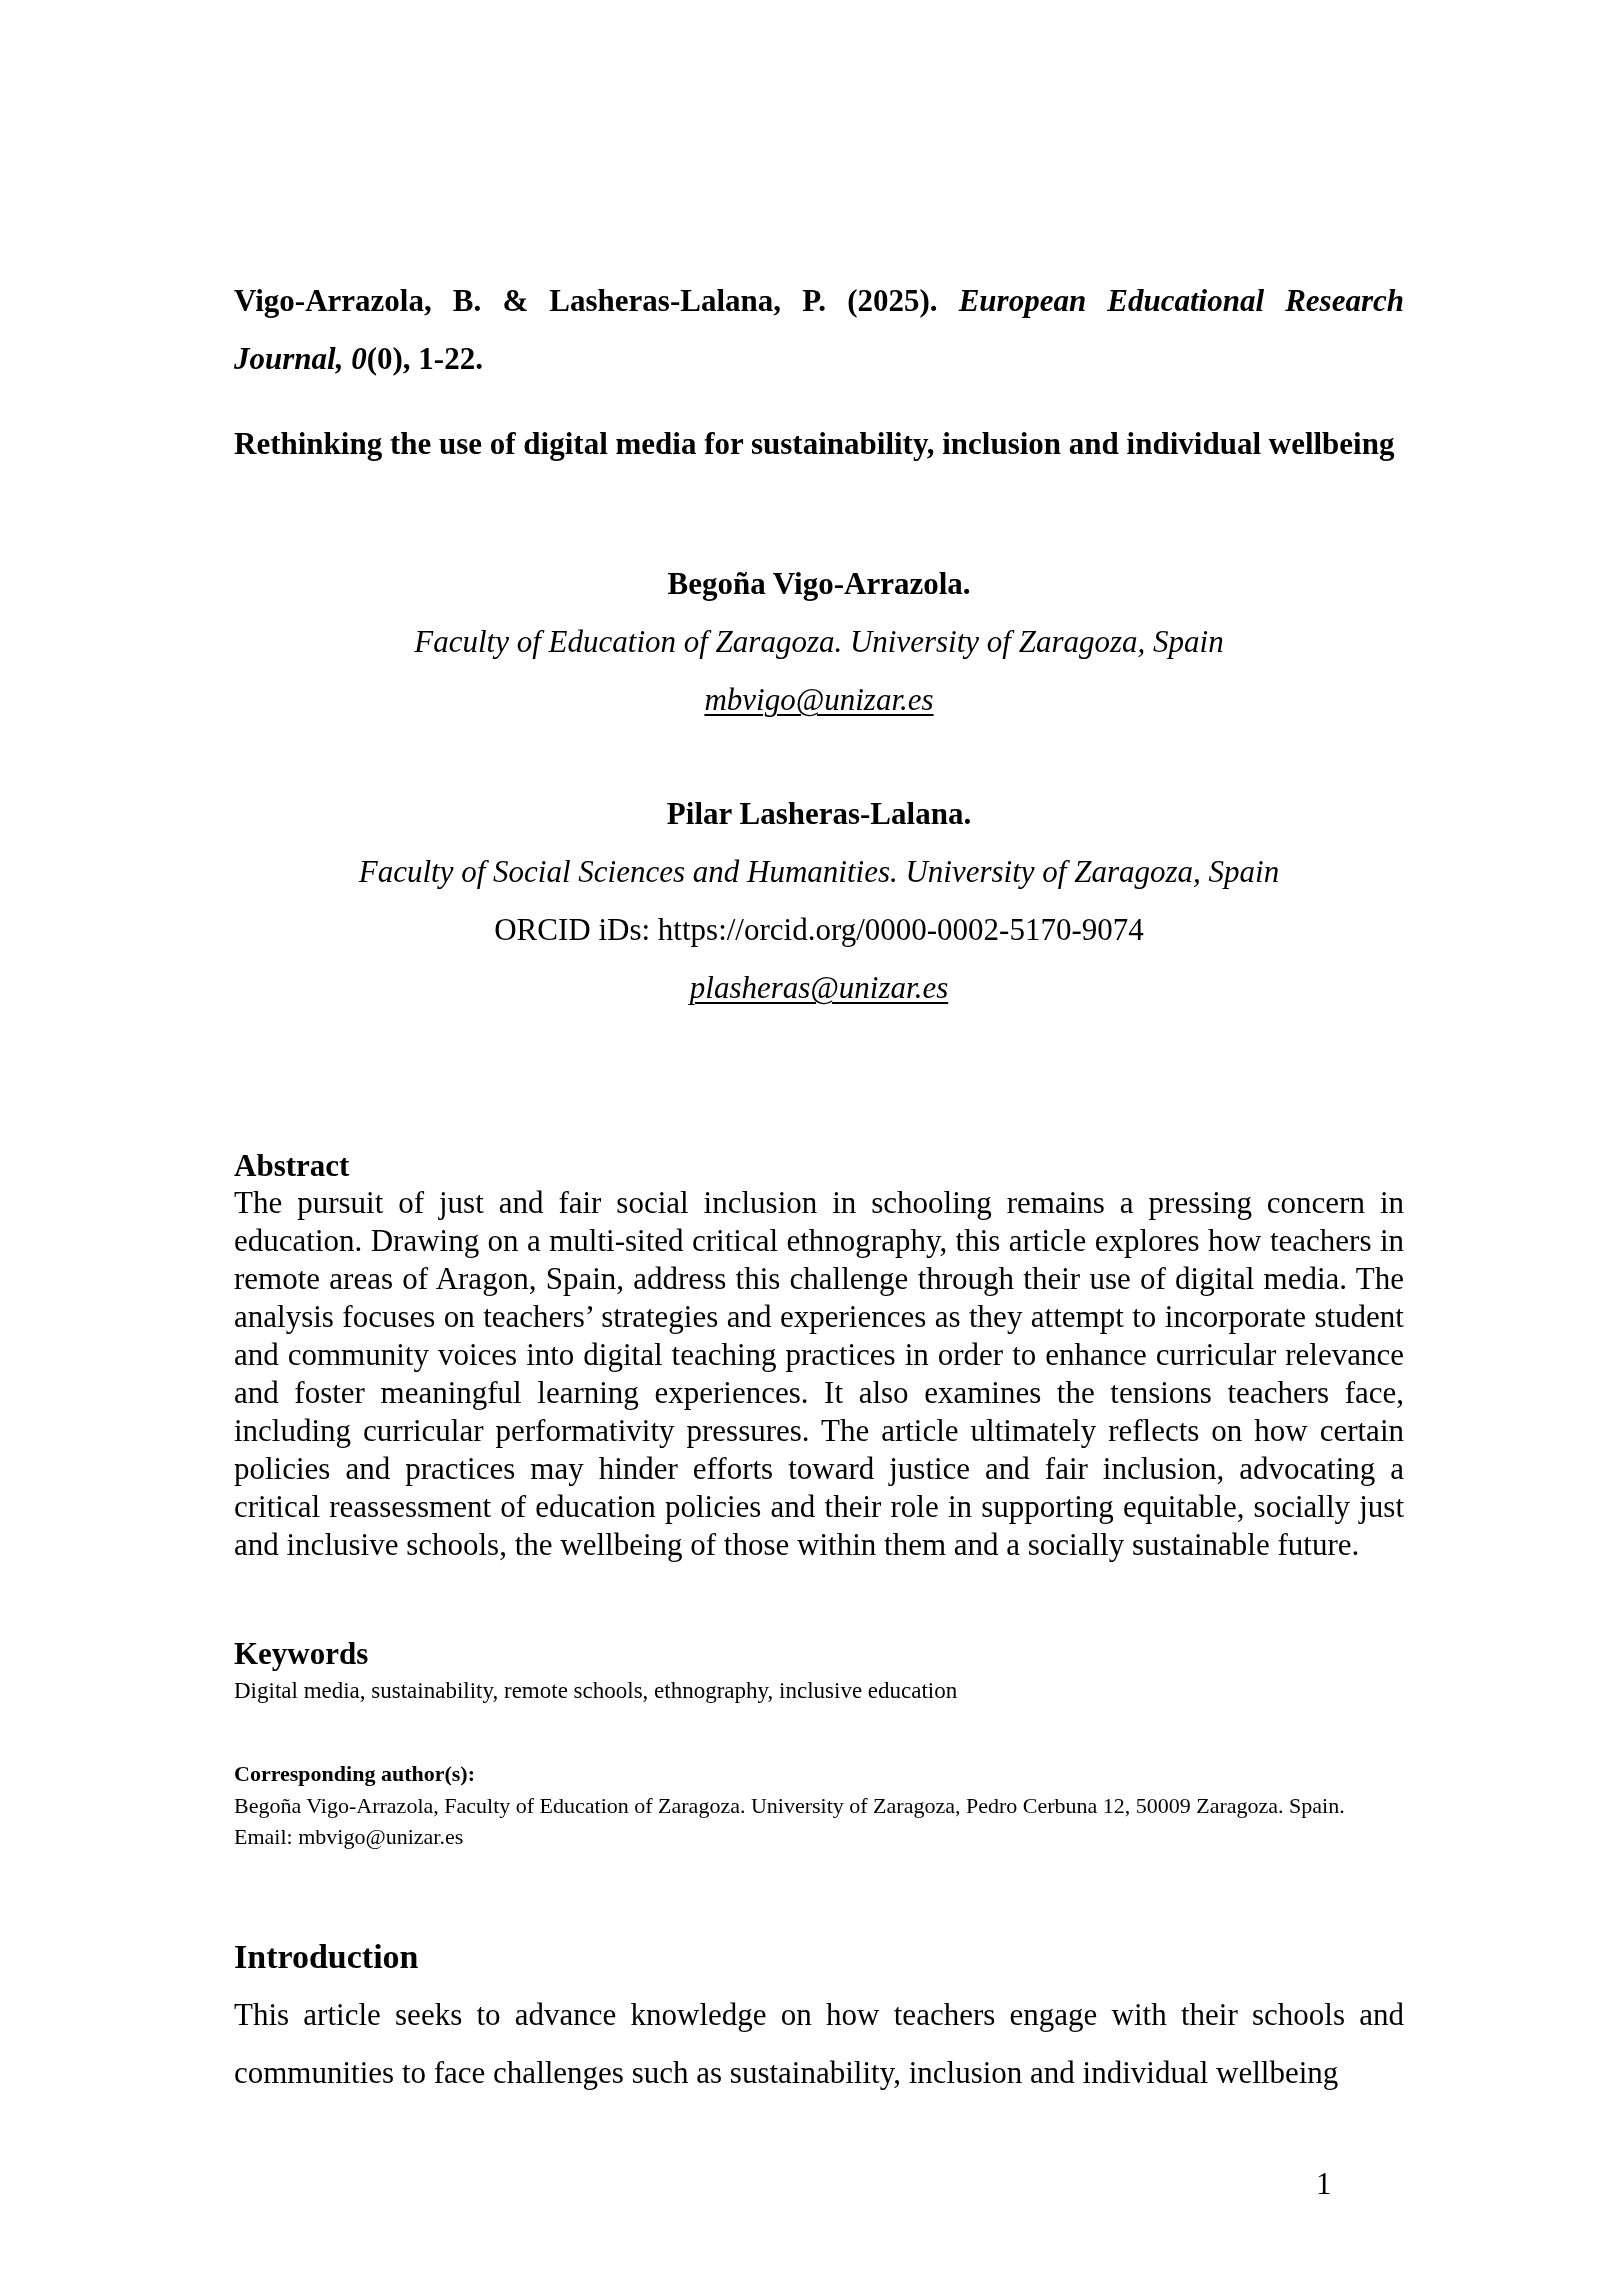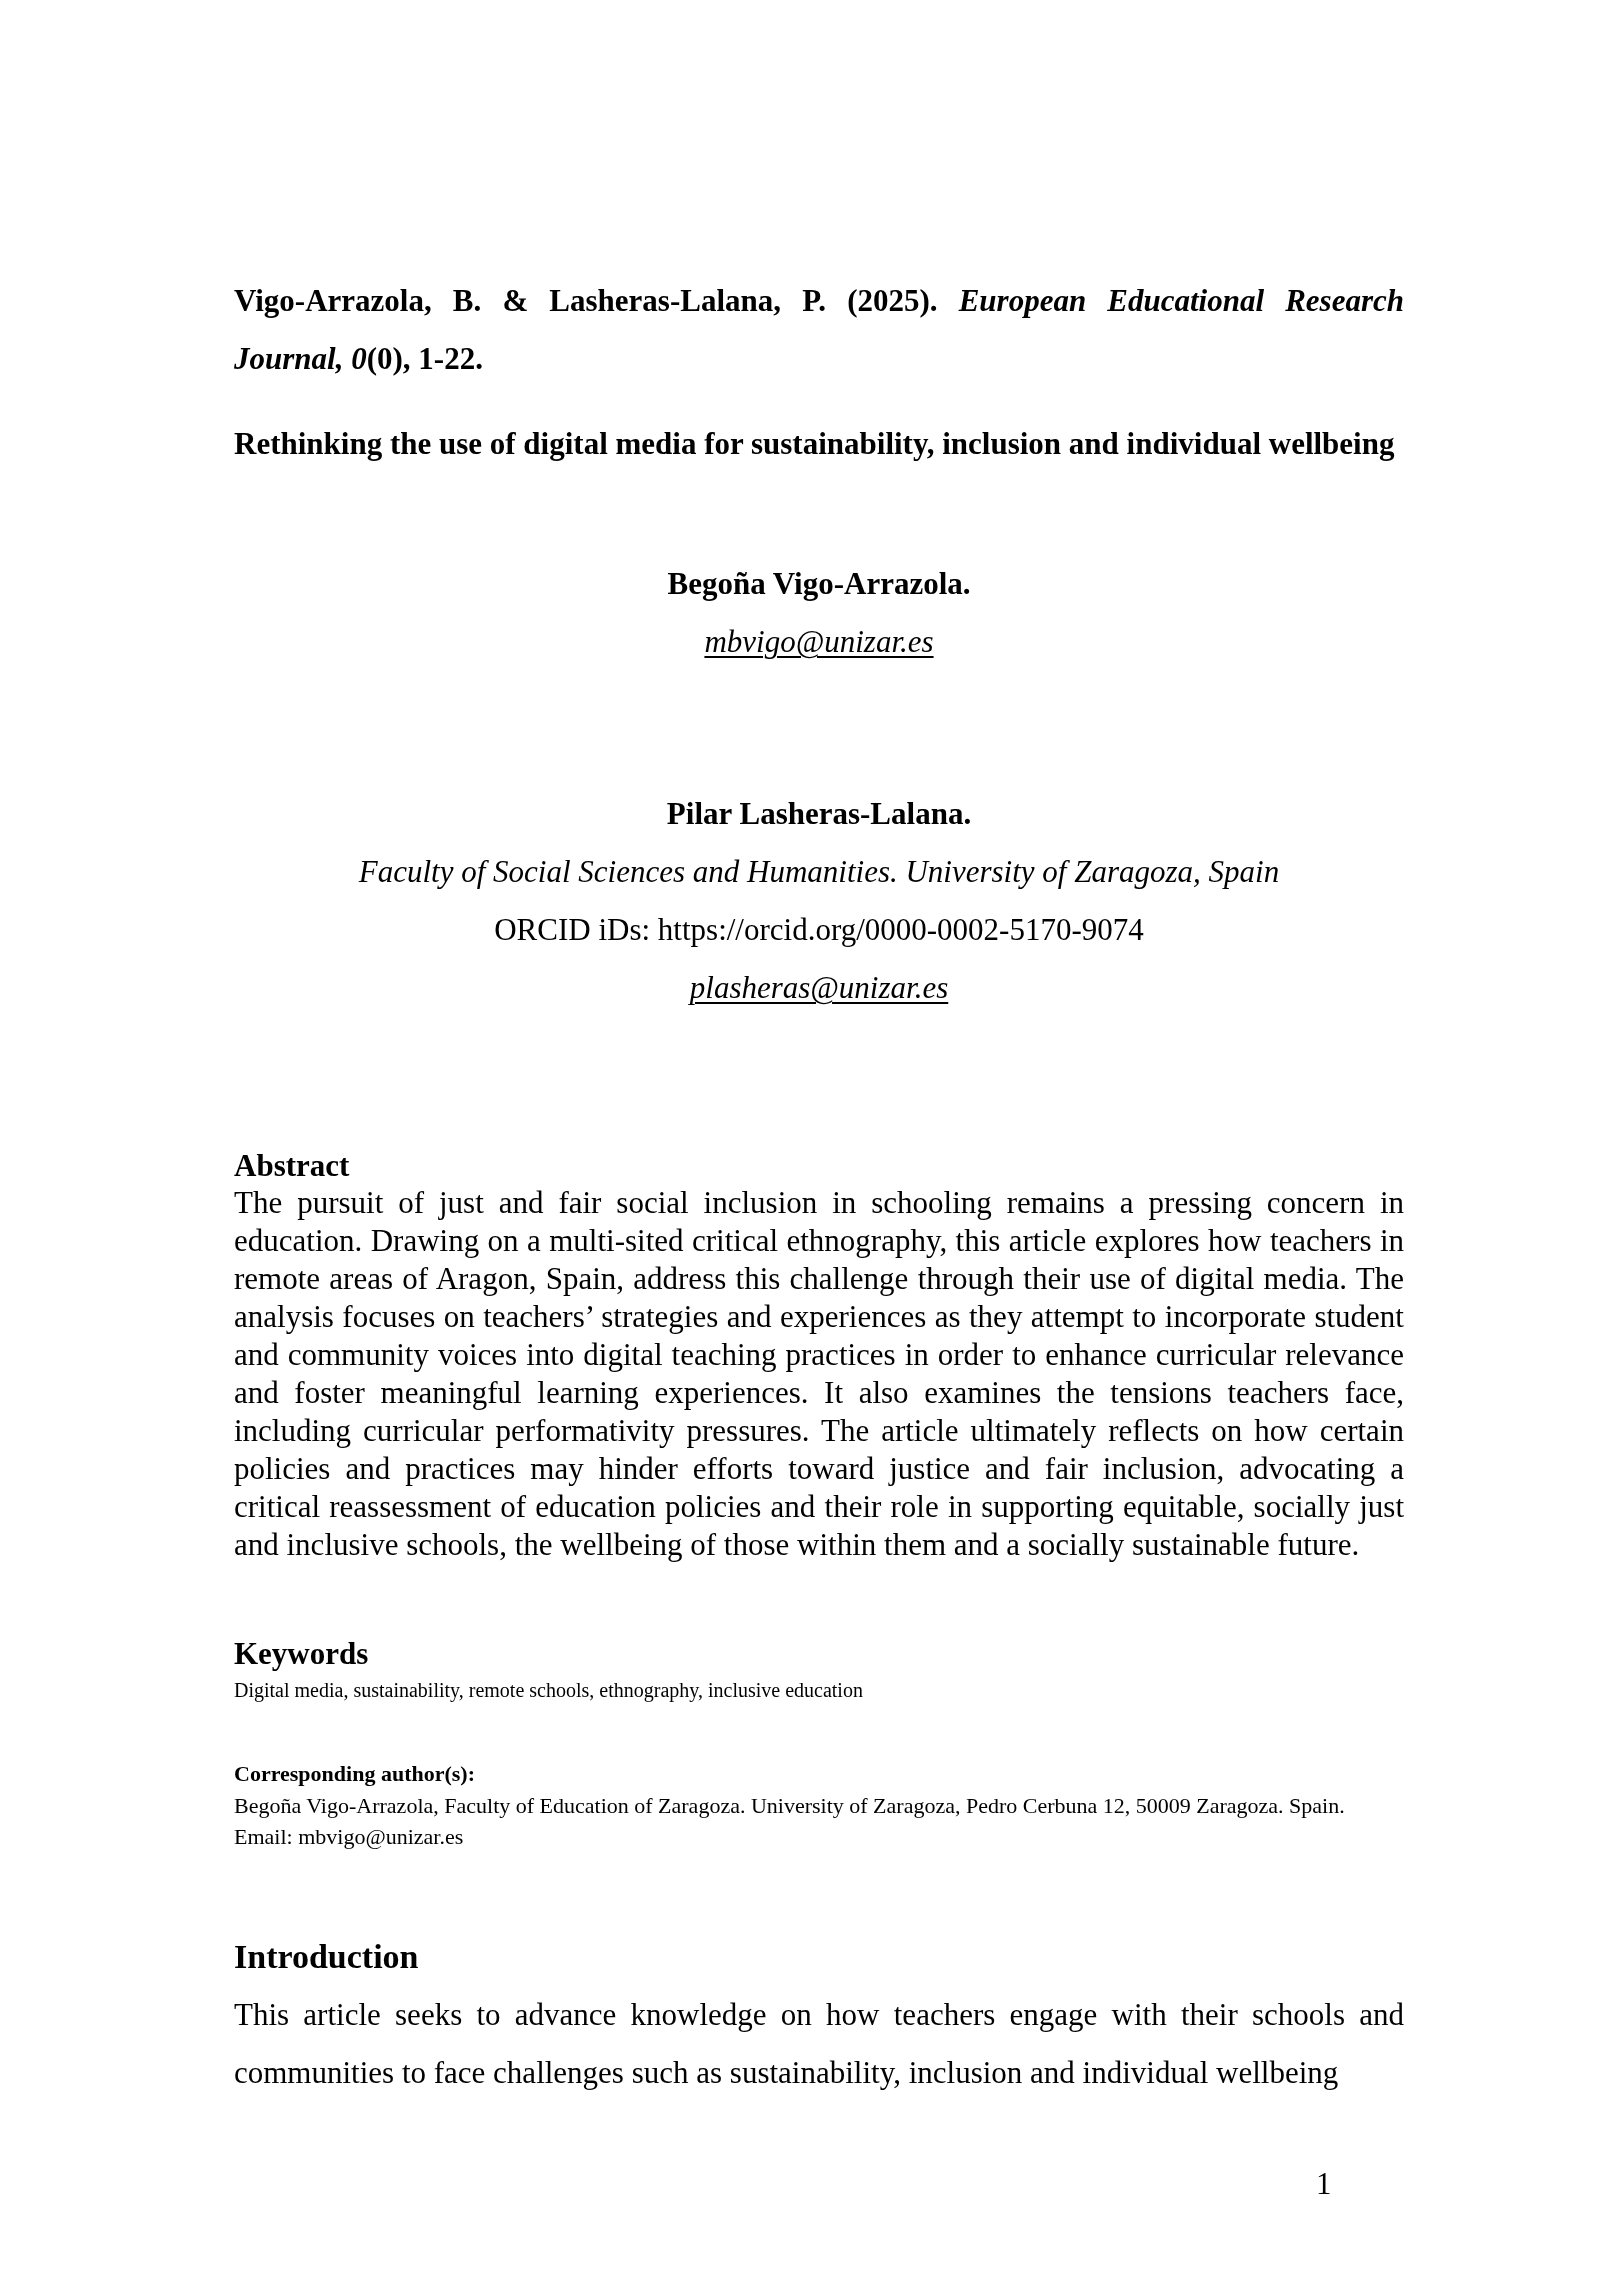--- a/index.html
+++ b/index.html
@@ -23,21 +23,21 @@
   .auth-email { font-style: italic; text-decoration: underline; text-underline-offset: 3.9px; text-decoration-thickness: 2px; }
   .a1 { top: 555px; }
   .a2 { top: 785px; }
 
   
   .abs-h { top: 1147px; font-size: 31px; line-height: 37px; font-weight: bold; }
   .abs { top: 1184px; font-size: 31px; line-height: 38px; }
 
   
   .kw-h { top: 1635px; font-size: 31px; line-height: 37px; font-weight: bold; }
-  .kw { top: 1672px; font-size: 20px; line-height: 37px; }
+  .kw { top: 1672px; font-size: 23px; line-height: 37px; }
 
   
   .corr-h { top: 1759px; font-size: 22px; line-height: 30px; font-weight: bold; }
   .corr { top: 1790px; font-size: 22px; line-height: 31px; width: 1170px; }
 
   
   .intro-h { top: 1934px; font-size: 34px; line-height: 46px; font-weight: bold; }
   .intro { top: 1986px; font-size: 31px; line-height: 58px; }
 
   .pagenum { position: absolute; left: 1316px; top: 2165px; font-size: 31px; line-height: 37px; }
@@ -48,20 +48,21 @@
 <body>
 
 <div class="page">
 
   <div class="blk cite just"><span>Vigo-Arrazola, B. &amp; Lasheras-Lalana, P. (2025). </span><i>European Educational Research Journal, 0</i><span>(0), 1-22.</span></div>
 
   <div class="blk title just">Rethinking the use of digital media for sustainability, inclusion and individual wellbeing</div>
 
   <div class="blk auth a1">
     <div class="auth-name">Begoña Vigo-Arrazola.</div>
+    <div class="auth-aff">Faculty of Education of Zaragoza. University of Zaragoza, Spain</div>
     <div><a class="mail auth-email">mbvigo@unizar.es</a></div>
   </div>
 
   <div class="blk auth a2">
     <div class="auth-name">Pilar Lasheras-Lalana.</div>
     <div class="auth-aff">Faculty of Social Sciences and Humanities. University of Zaragoza, Spain</div>
     <div>ORCID iDs: https://orcid.org/0000-0002-5170-9074</div>
     <div><a class="mail auth-email">plasheras@unizar.es</a></div>
   </div>
 

